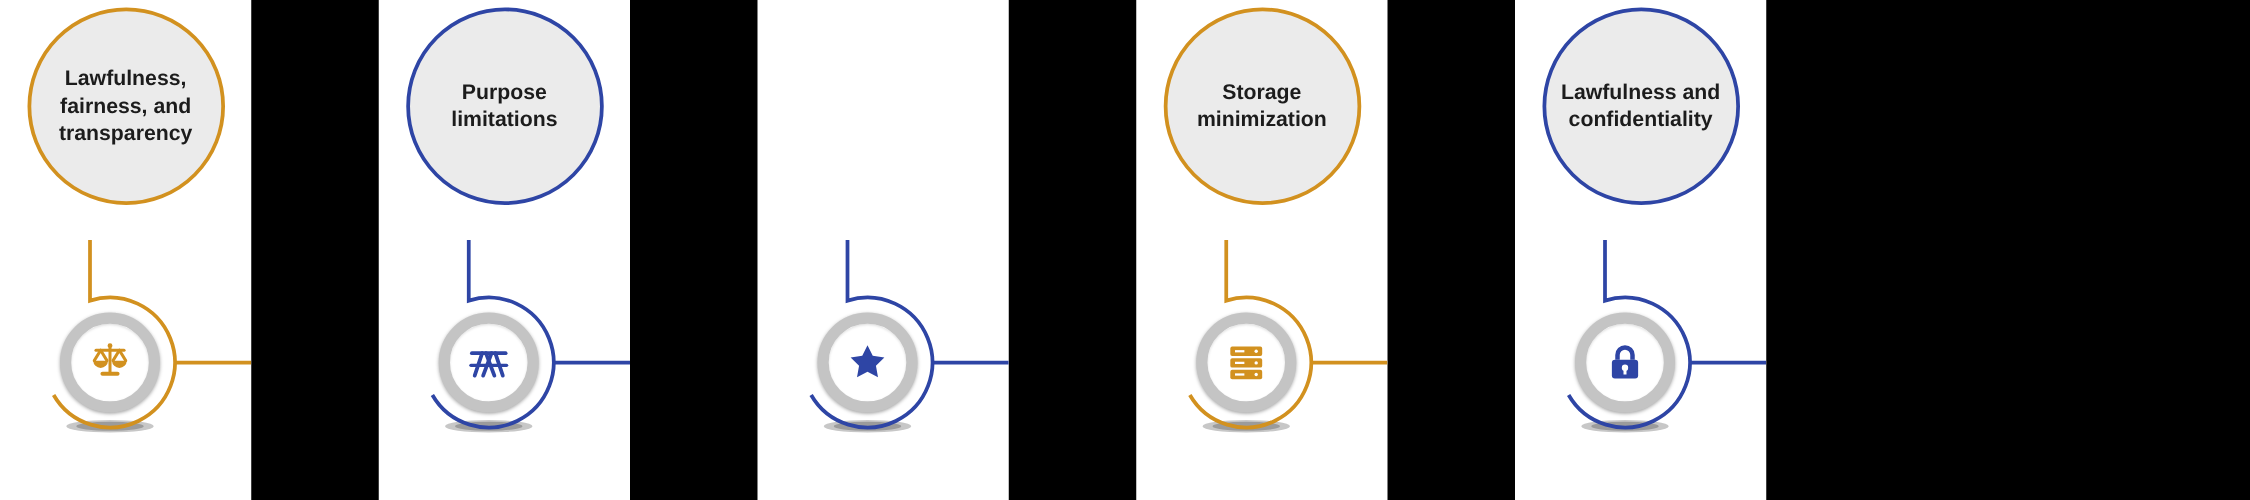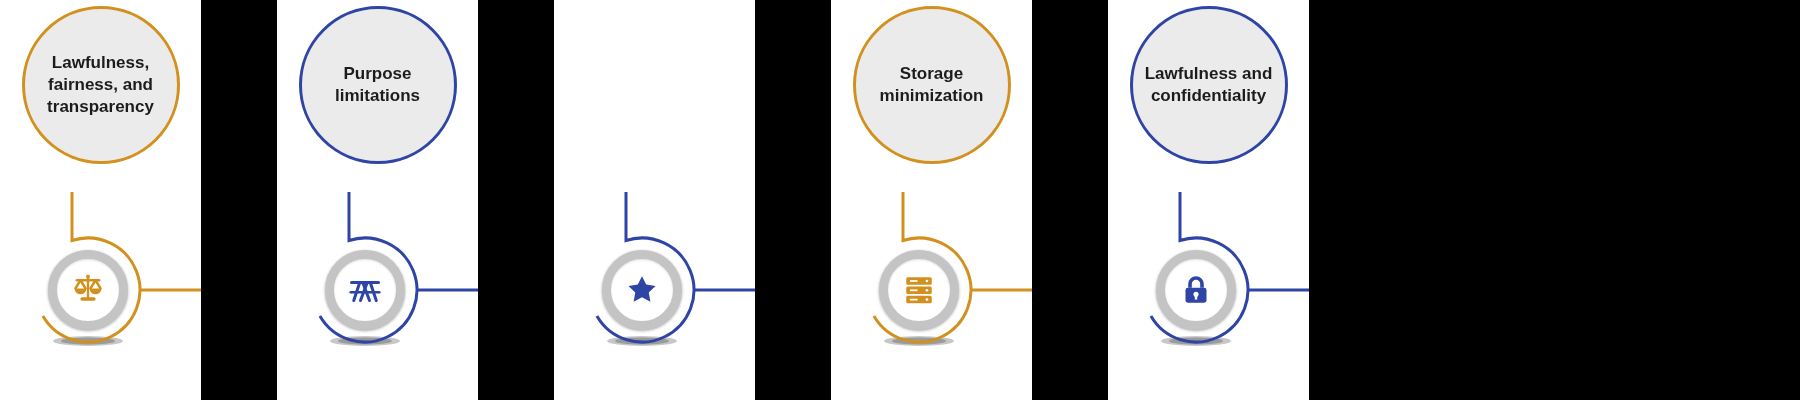--- a/index.html
+++ b/index.html
@@ -1,20 +1,20 @@
 <!DOCTYPE html>
 <html style="--orange: #D2911F; --blue: #2E45A5; --circle_fill: #EBEBEB; --ring_gray: #C4C4C4; --text: #1C1C1C; --panel_background: #FFFFFF; --page_background: #000000;"><head>
 <meta charset="utf-8">
 <style>
   html,body{margin:0;padding:0;}
   body{
     width:1800px;height:400px;overflow:hidden;background:#000;
     font-family:"Liberation Sans","DejaVu Sans",sans-serif;
   }
-  .strip{display:flex;gap:76px;width:1800px;height:400px;}
+  .strip{display:flex;gap:102px;width:1800px;height:400px;}
   .panel{
     position:relative;flex:0 0 auto;width:201px;height:400px;background:#fff;
   }
   .panel.orange{color:var(--orange);}
   .panel.blue{color:var(--blue);}
   .big-circle{
     position:absolute;top:6px;left:50%;transform:translateX(-50%);
     width:132px;height:132px;padding:10px;
     border:3px solid currentColor;border-radius:50%;
     background:var(--circle_fill);

